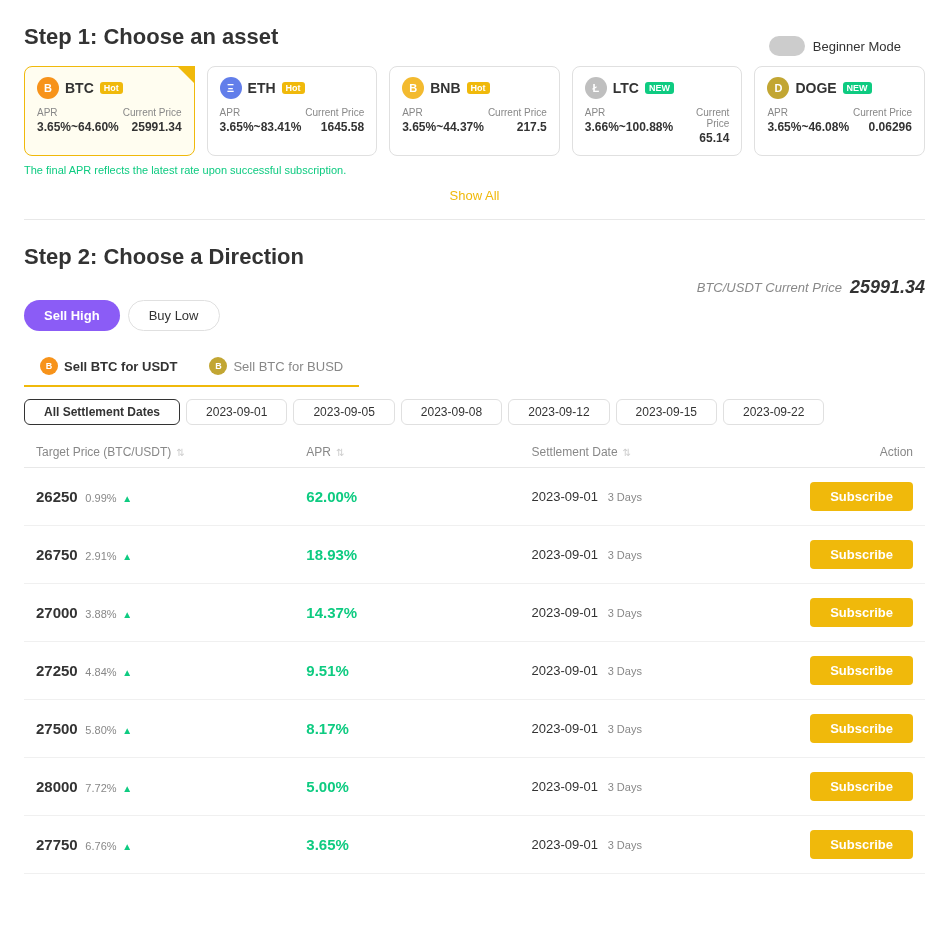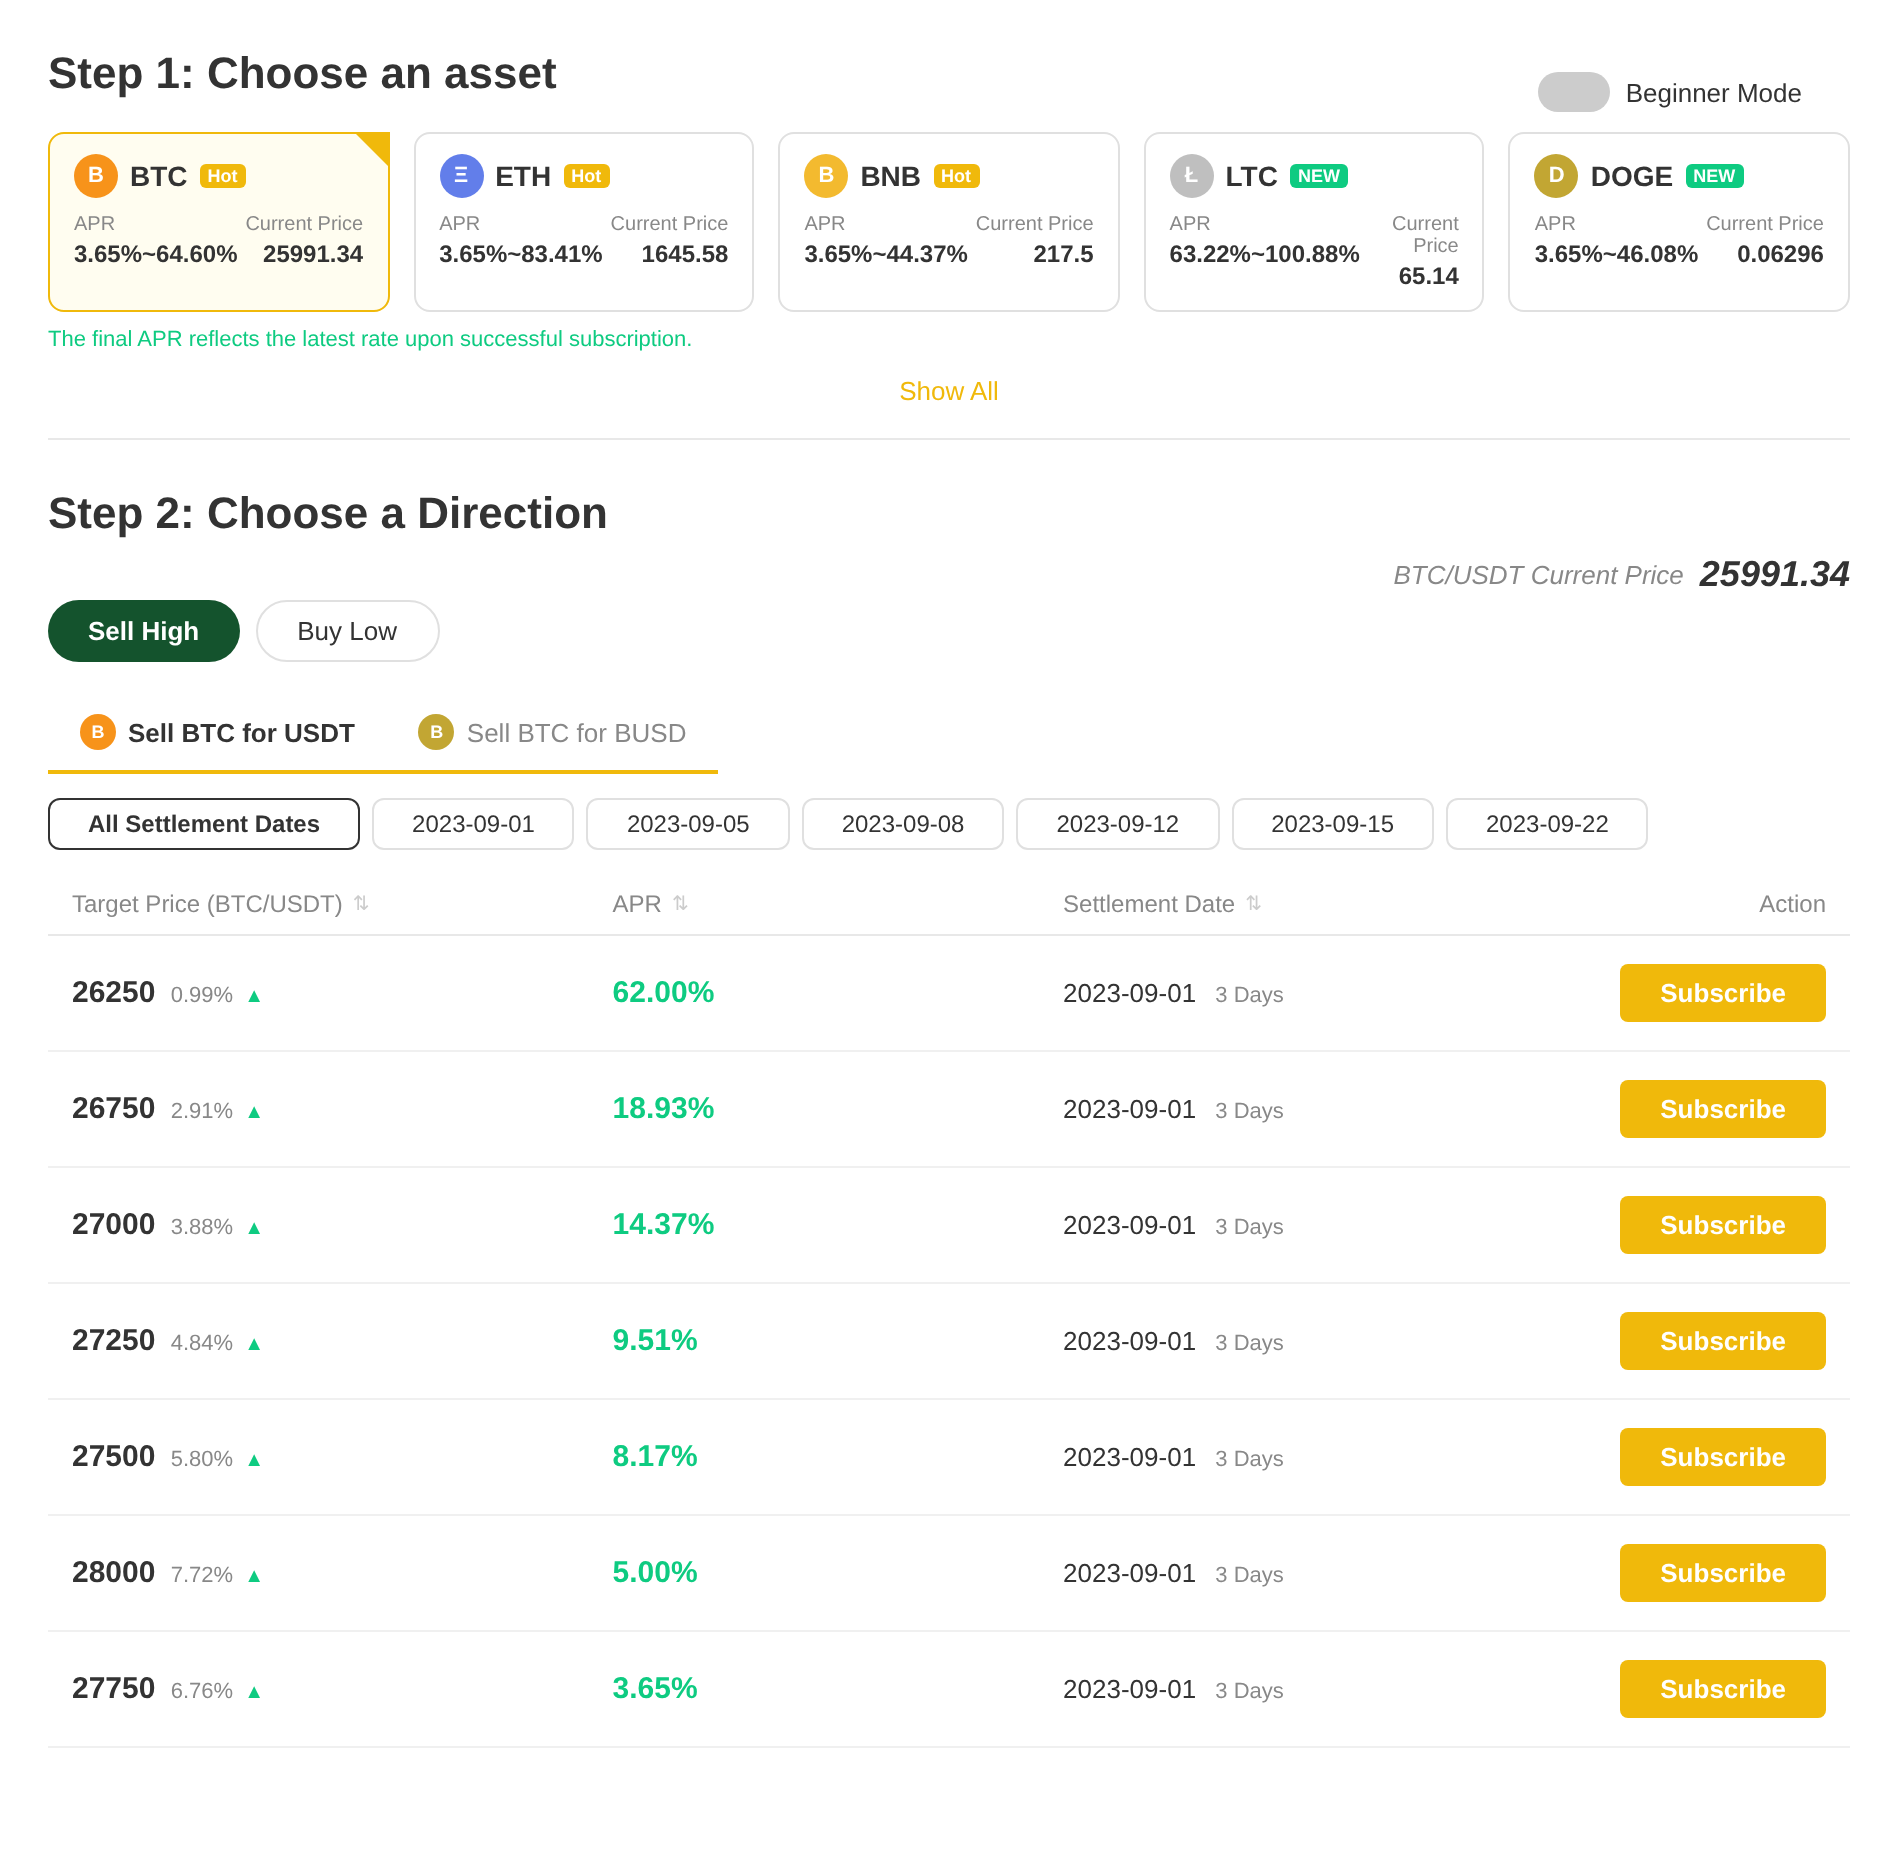--- a/index.html
+++ b/index.html
@@ -26,21 +26,21 @@
     .asset-label { color: #888; font-size: 10px; }
     .asset-value { font-size: 12px; font-weight: 600; }
     .apr-value { color: #333; }
     .price-value { color: #333; }
     .disclaimer { font-size: 11px; color: #0ecb81; margin-bottom: 4px; }
     .show-all { text-align: center; color: #f0b90b; font-size: 13px; cursor: pointer; padding: 8px; font-weight: 500; }
 
     
     .step2-header { display: flex; align-items: center; justify-content: space-between; margin-bottom: 16px; margin-top: 24px; }
     .direction-buttons { display: flex; gap: 8px; }
-    .btn-sell-high { background: #14532d; color: #fff; border: none; border-radius: 20px; padding: 7px 20px; font-size: 13px; font-weight: 600; cursor: pointer; }
+    .btn-sell-high { background: #8b5cf6; color: #fff; border: none; border-radius: 20px; padding: 7px 20px; font-size: 13px; font-weight: 600; cursor: pointer; }
     .btn-buy-low { background: #fff; color: #333; border: 1.5px solid #e0e0e0; border-radius: 20px; padding: 7px 20px; font-size: 13px; cursor: pointer; }
     .current-price-display { display: flex; align-items: center; gap: 8px; font-size: 13px; color: #888; font-style: italic; }
     .price-value-large { font-size: 18px; font-weight: 700; color: #333; }
 
     .sell-tabs { display: flex; gap: 0; margin-bottom: 0; border-bottom: 2px solid #f0b90b; width: fit-content; margin-bottom: 0; }
     .sell-tab { display: flex; align-items: center; gap: 6px; padding: 10px 16px; cursor: pointer; font-size: 13px; color: #888; border-bottom: 2px solid transparent; margin-bottom: -2px; }
     .sell-tab.active { color: #333; border-bottom: 2px solid #f0b90b; font-weight: 600; }
 
     .settlement-tabs { display: flex; gap: 6px; padding: 12px 0; overflow-x: auto; align-items: center; }
     .settlement-tab { border: 1.5px solid #e0e0e0; border-radius: 6px; padding: 5px 19px; font-size: 12px; cursor: pointer; white-space: nowrap; color: #333; background: #fff; }
@@ -130,21 +130,21 @@
   </div>
     <div class="asset-card">
     <div class="asset-card-top">
       <div class="asset-icon" style="background:#bfbfbf">Ł</div>
       <span class="asset-symbol">LTC</span>
       <span class="badge badge-new">NEW</span>
     </div>
     <div class="asset-card-bottom">
       <div class="asset-info">
         <span class="asset-label">APR</span>
-        <span class="asset-value apr-value">63.22%~100.88%</span>
+        <span class="asset-value apr-value">3.66%~100.88%</span>
       </div>
       <div class="asset-info" style="text-align:right;">
         <span class="asset-label">Current Price</span>
         <span class="asset-value price-value">65.14</span>
       </div>
     </div>
   </div>
     <div class="asset-card">
     <div class="asset-card-top">
       <div class="asset-icon" style="background:#c2a633">D</div>

